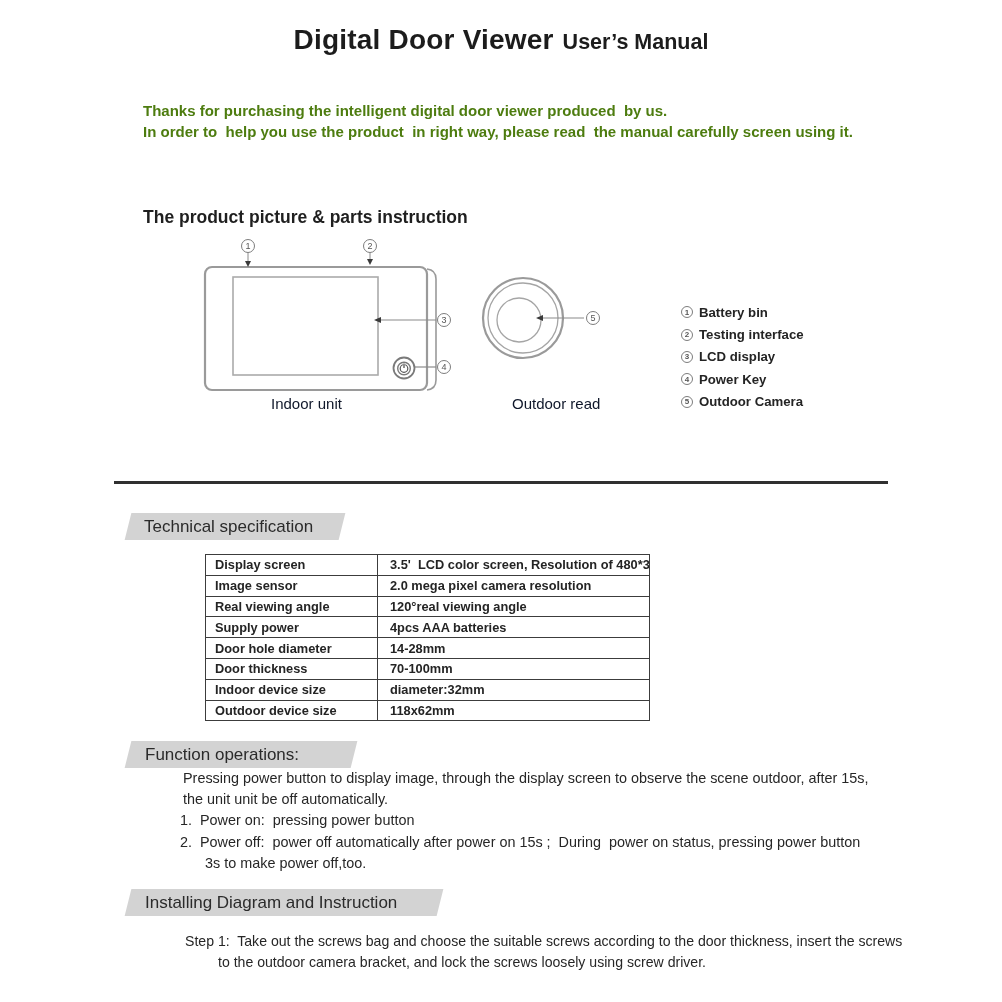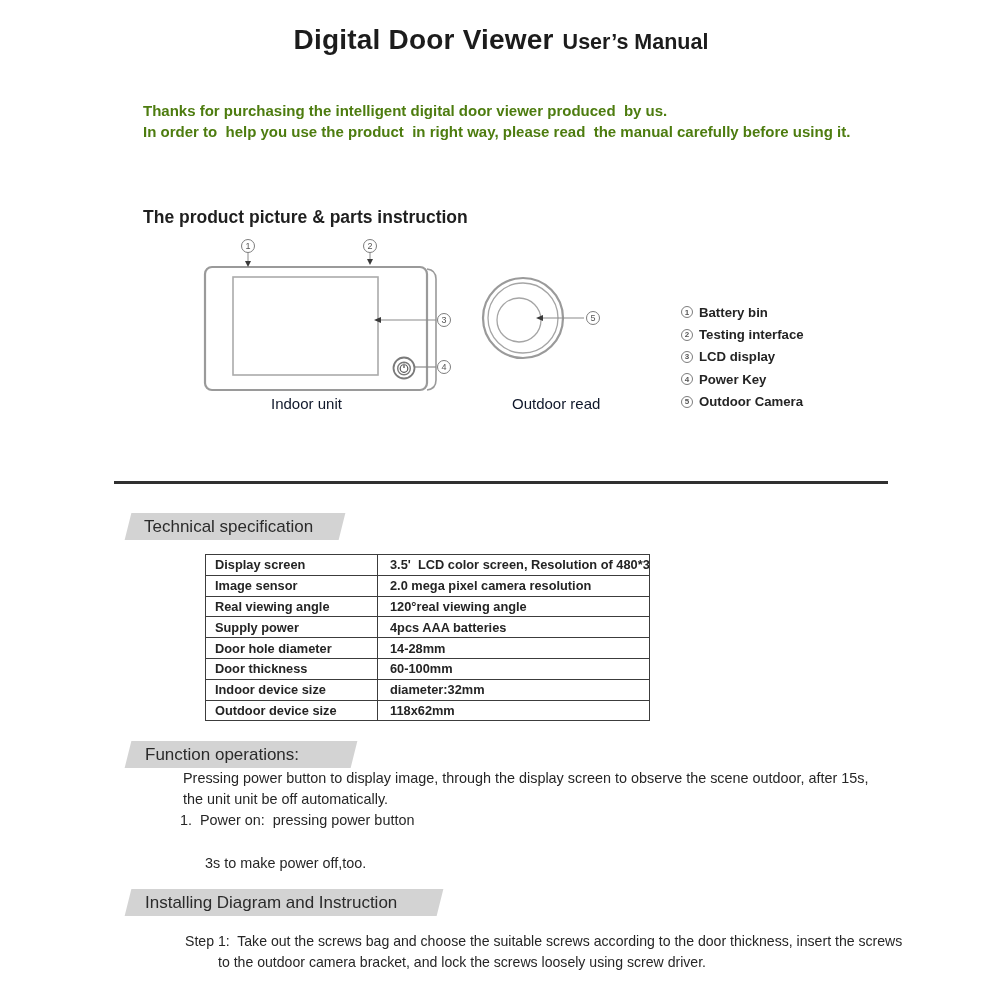--- a/index.html
+++ b/index.html
@@ -58,21 +58,21 @@
 
 <div id="canvas">
 
   <div class="abs" id="title-row">
     <span id="title-main">Digital Door Viewer</span>
     <span id="title-sub">User’s Manual</span>
   </div>
 
   <div class="abs" id="intro">
     <div class="pre">Thanks for purchasing the intelligent digital door viewer produced  by us.</div>
-    <div class="pre">In order to  help you use the product  in right way, please read  the manual carefully before using it.</div>
+    <div class="pre">In order to  help you use the product  in right way, please read  the manual carefully screen using it.</div>
   </div>
 
   <div class="abs" id="parts-heading">The product picture &amp; parts instruction</div>
 
   <svg style="left:195px;top:236px;" width="260" height="170" viewBox="0 0 260 170">
 
     <rect x="10" y="31" width="222" height="123" rx="7" fill="none" stroke="#9a9a9a" stroke-width="2.2"></rect>
 
     <path d="M 232,33 Q 241,34 241,43 L 241,144 Q 241,153 232,154" fill="none" stroke="#9a9a9a" stroke-width="1.6"></path>
 
@@ -175,39 +175,40 @@
       <tr>
         <td class="pre">Supply power</td>
         <td class="pre val">4pcs AAA batteries</td>
       </tr>
       <tr>
         <td class="pre">Door hole diameter</td>
         <td class="pre val">14-28mm</td>
       </tr>
       <tr>
         <td class="pre">Door thickness</td>
-        <td class="pre val">60-100mm</td>
+        <td class="pre val">70-100mm</td>
       </tr>
       <tr>
         <td class="pre">Indoor device size</td>
         <td class="pre val">diameter:32mm</td>
       </tr>
       <tr>
         <td class="pre">Outdoor device size</td>
         <td class="pre val">118x62mm</td>
       </tr>
     </tbody>
   </table>
 
   <div class="sec-head" id="func-head">
     <span>Function operations:</span>
   </div>
   <div class="body-line pre" style="left:183px;top:770px;">Pressing power button to display image, through the display screen to observe the scene outdoor, after 15s,</div>
   <div class="body-line pre" style="left:183px;top:791px;">the unit unit be off automatically.</div>
   <div class="body-line pre" style="left:180px;top:812px;">1.  Power on:  pressing power button</div>
+  <div class="body-line pre" style="left:180px;top:834px;">2.  Power off:  power off automatically after power on 15s ;  During  power on status, pressing power button</div>
   <div class="body-line pre" style="left:205px;top:855px;">3s to make power off,too.</div>
 
   <div class="sec-head" id="install-head">
     <span>Installing Diagram and Instruction</span>
   </div>
   <div class="body-line pre" style="left:185px;top:933px;font-size:14.1px;">Step 1:  Take out the screws bag and choose the suitable screws according to the door thickness, insert the screws</div>
   <div class="body-line pre" style="left:218px;top:954px;font-size:14.1px;">to the outdoor camera bracket, and lock the screws loosely using screw driver.</div>
 
 </div>
 

